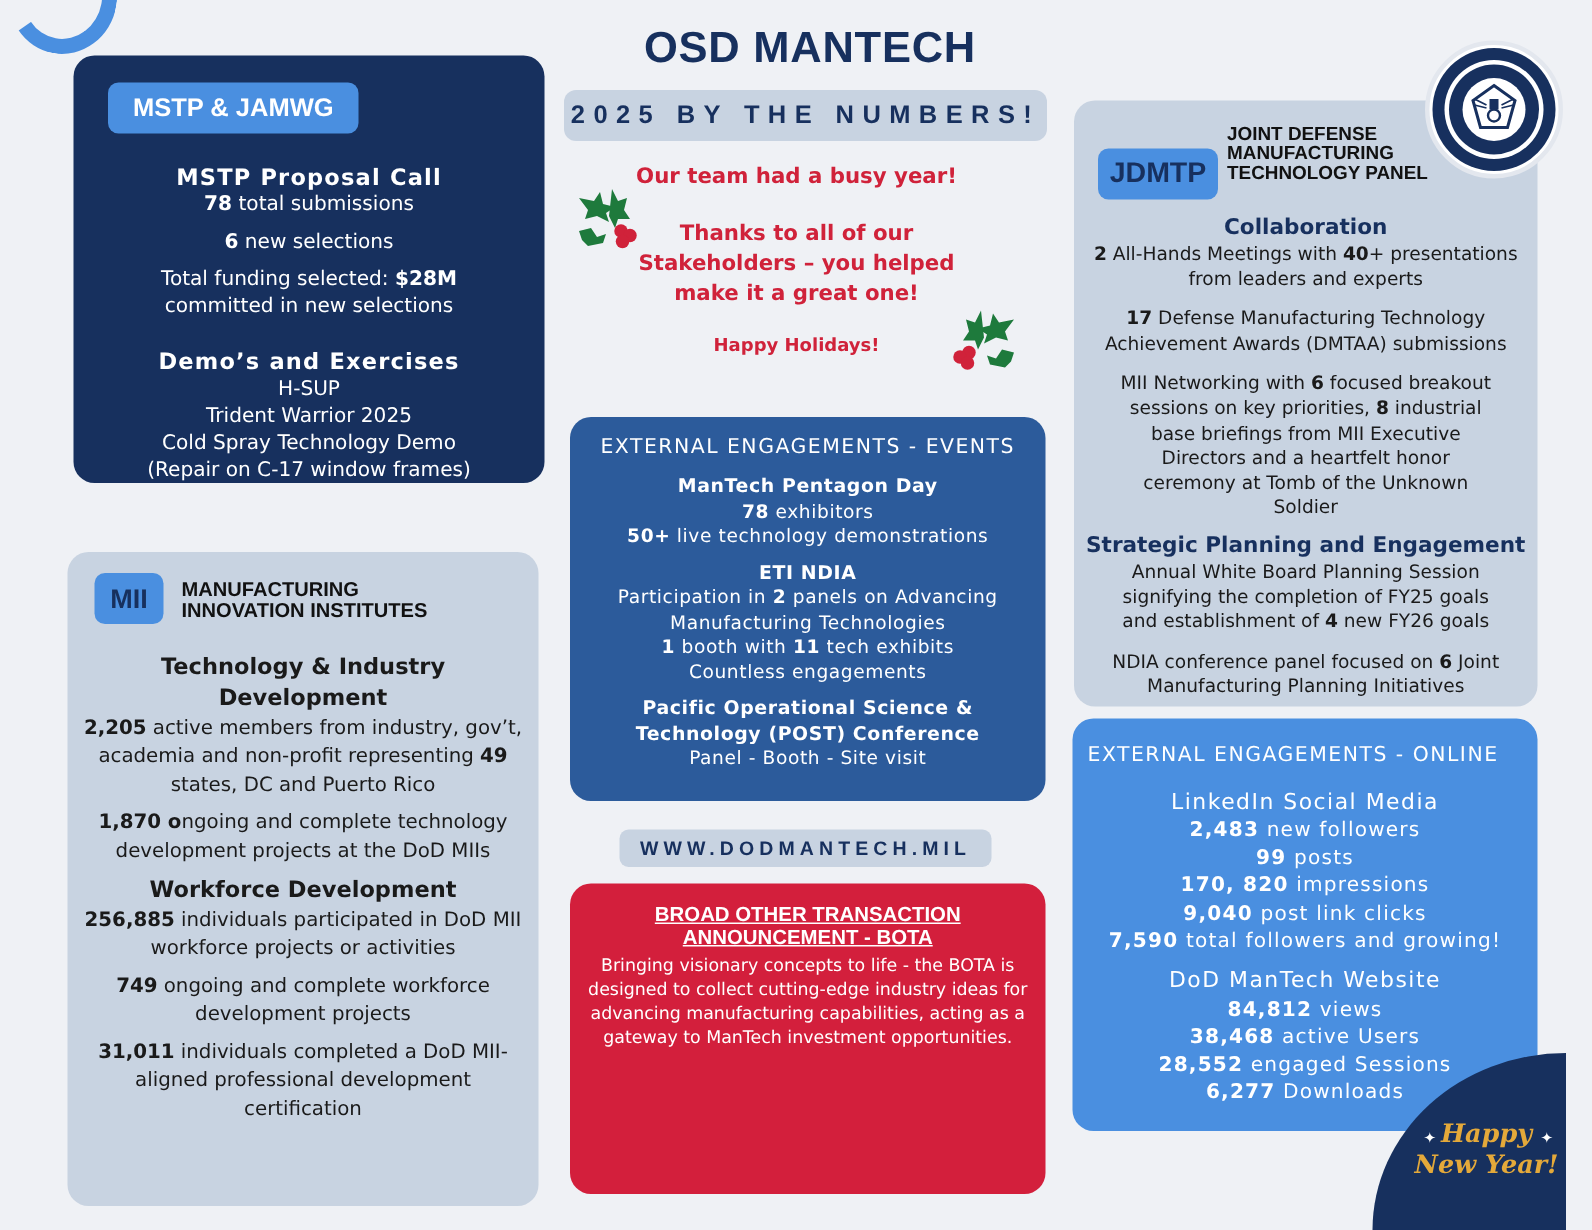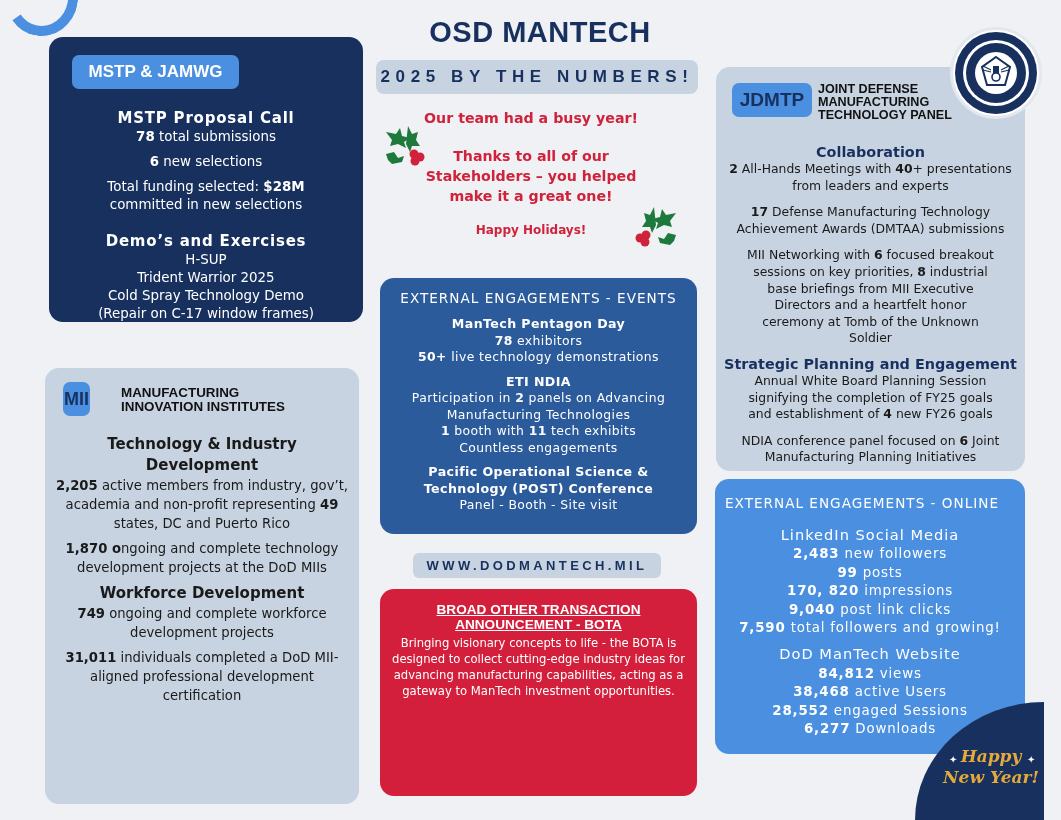--- a/index.html
+++ b/index.html
@@ -64,21 +64,21 @@
   .mstp .body { position: absolute; left: 0; right: 0; top: 72px; font-size: 13.4px; line-height: 18px; }
   .mstp h3 { font-size: 15px; letter-spacing: 0.8px; font-weight: bold; margin-bottom: 1px; }
   .mstp .line { margin-bottom: 7px; }
 
   
   .mii {
     left: 45px; top: 368px; width: 314px; height: 436px;
     background: #c8d3e1; color: #1a1a1a;
   }
   .mii .pill {
-    position: absolute; left: 18px; top: 14px; width: 27px; height: 34px;
+    position: absolute; left: 18px; top: 14px; width: 46px; height: 34px;
     line-height: 34px; font-size: 18px; color: #17305e;
   }
   .mii .hdr {
     position: absolute; left: 76px; top: 18px; text-align: left;
     font-family: "Liberation Sans", sans-serif; font-weight: bold; font-size: 13.4px; line-height: 14px; color: #111;
   }
   .mii .body { position: absolute; left: 8px; right: 8px; top: 66px; font-size: 13.2px; line-height: 19px; }
   .mii h3 { font-size: 15px; font-weight: bold; line-height: 21px; }
   .mii .line { margin-bottom: 6px; }
 
@@ -109,21 +109,21 @@
   }
   .bota .body { margin-top: 3px; padding: 0 8px; font-size: 11.6px; line-height: 16px; }
   .bota .p2 { margin-top: 16px; }
 
   
   .jdmtp {
     left: 716px; top: 67px; width: 309px; height: 404px;
     background: #c8d3e1; color: #1a1a1a;
   }
   .jdmtp .pill {
-    position: absolute; left: 16px; top: 16px; width: 80px; height: 34px;
+    position: absolute; left: 16px; top: 32px; width: 80px; height: 34px;
     line-height: 34px; font-size: 19px; color: #17305e;
   }
   .jdmtp .hdr {
     position: absolute; left: 102px; top: 16px; text-align: left;
     font-family: "Liberation Sans", sans-serif; font-weight: bold; font-size: 12.6px; line-height: 13px; color: #111;
   }
   .jdmtp .body { position: absolute; left: 6px; right: 6px; top: 76px; font-size: 12.4px; line-height: 16.6px; }
   .jdmtp h3 { font-size: 14.4px; font-weight: bold; color: #17305e; line-height: 18px; }
   .jdmtp .line { margin-bottom: 10px; }
   .jdmtp .sec2 { margin-top: -2px; }
@@ -207,20 +207,21 @@
   <div class="pill">MII</div>
   <div class="hdr">
     <div>MANUFACTURING</div>
     <div>INNOVATION INSTITUTES</div>
   </div>
   <div class="body">
     <h3 style="padding:0 40px;">Technology &amp; Industry Development</h3>
     <div class="line"><b>2,205</b><span> active members from industry, gov’t, academia and non-profit representing </span><b>49</b><span> states, DC and Puerto Rico</span></div>
     <div class="line" style="padding:0 12px;"><b>1,870 o</b><span>ngoing and complete technology development projects at the DoD MIIs</span></div>
     <h3>Workforce Development</h3>
+    <div class="line"><b>256,885</b><span> individuals participated in DoD MII workforce projects or activities</span></div>
     <div class="line"><b>749</b><span> ongoing and complete workforce development projects</span></div>
     <div class="line"><b>31,011</b><span> individuals completed a DoD MII-aligned professional development certification</span></div>
   </div>
 </div>
 
 <div class="abs card events">
   <div class="hdr">EXTERNAL ENGAGEMENTS - EVENTS</div>
   <div class="body">
     <div class="grp">
       <h4>ManTech Pentagon Day</h4>

